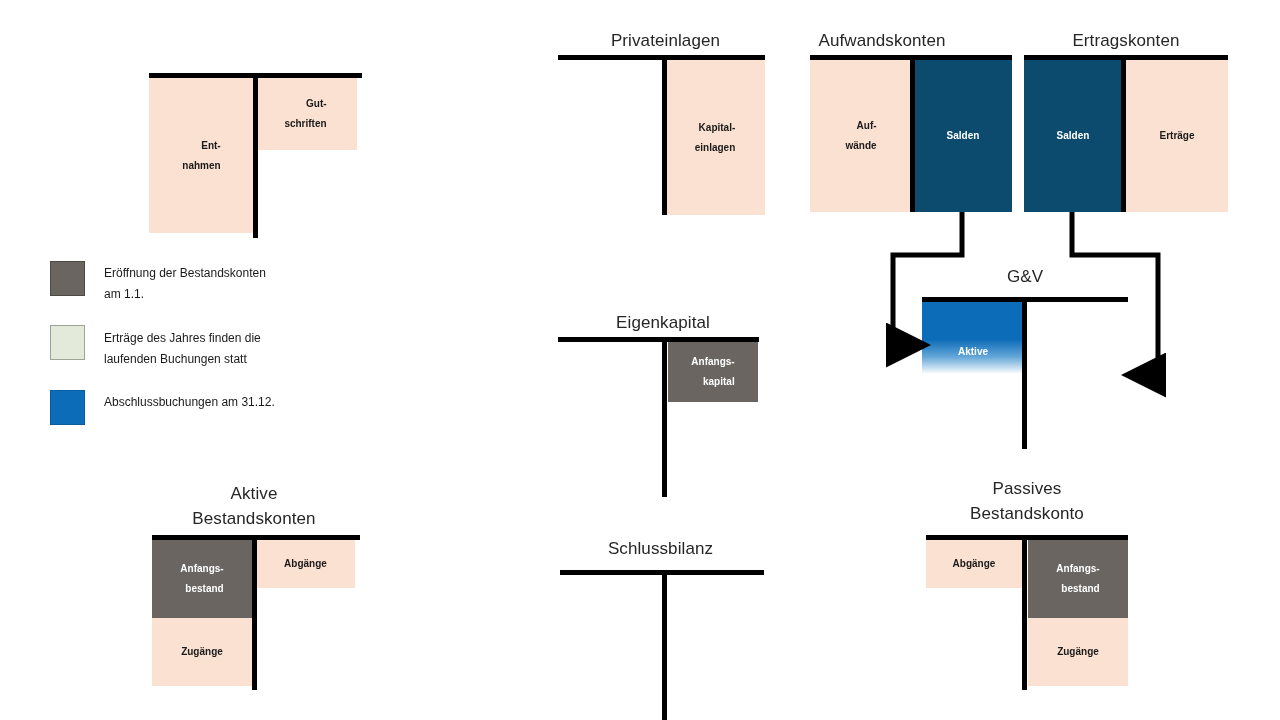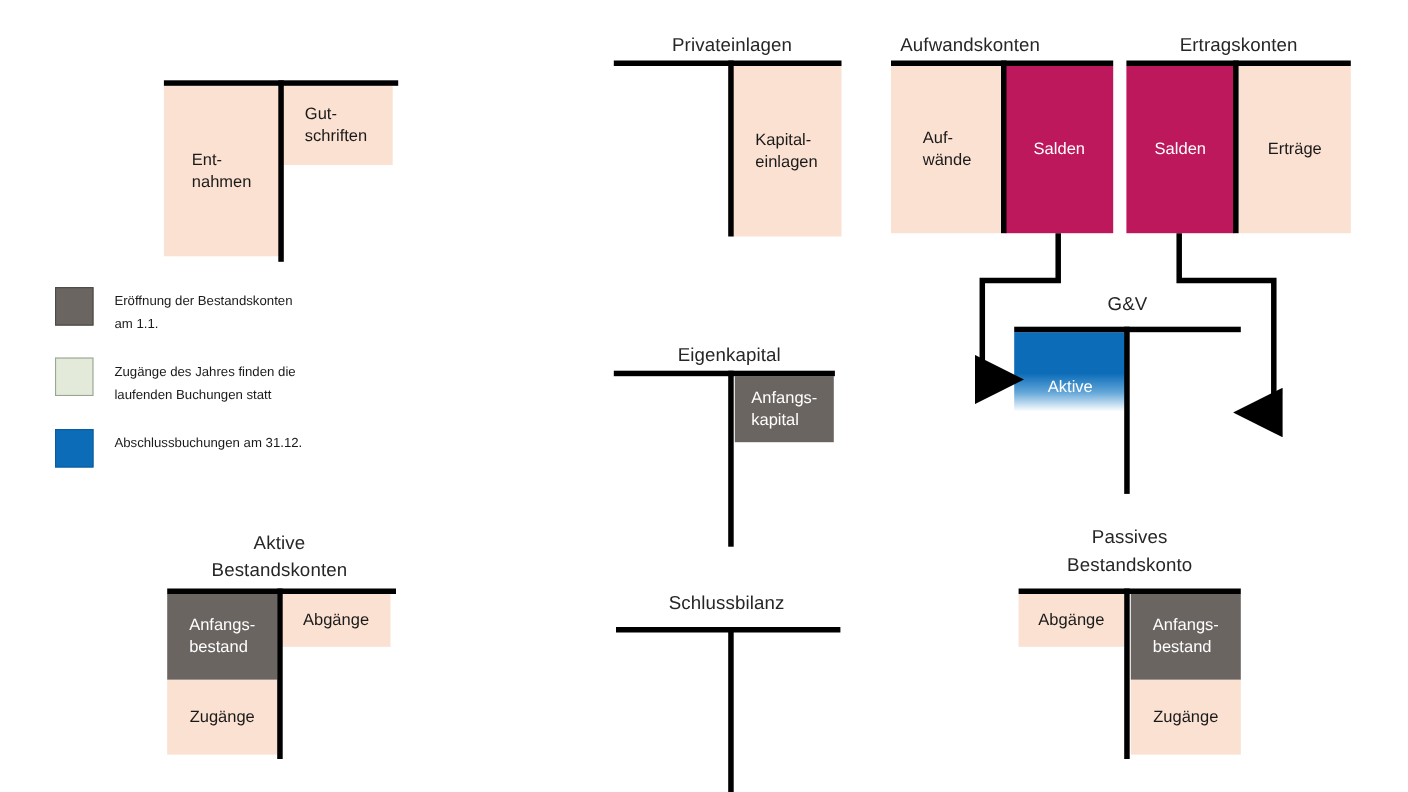--- a/index.html
+++ b/index.html
@@ -35,29 +35,30 @@
   .t-vbar {
     position: absolute;
     background: #000000;
     width: 5px;
   }
   .cell {
     position: absolute;
     display: flex;
     align-items: center;
     justify-content: center;
-    text-align: left;
-    font-size: 15px;
+    text-align: right;
+    font-size: 10px;
     line-height: 20px;
     white-space: pre-line;
     box-sizing: border-box;
+    font-weight: bold;
   }
   .cell.peach   { background: #fbe1d2; color: #1a1a1a; }
   .cell.gray    { background: #6b6561; color: #ffffff; }
-  .cell.blue    { background: #be185d; color: #ffffff; }
+  .cell.blue    { background: #0c4a6e; color: #ffffff; }
   .cell.gradblue {
     background: linear-gradient(to bottom, #0c6cb8 0%, #0c6cb8 52%, #63a6d8 76%, #ffffff 100%);
     color: #ffffff;
   }
 
   
   .legend-swatch {
     position: absolute;
     width: 35px;
     height: 35px;
@@ -159,19 +160,19 @@
     <path d="M962,212 L962,255 L893,255 L893,345 L916,345" fill="none" stroke="#000000" stroke-width="5" marker-end="url(#arrowR)"></path>
 
     <path d="M1072,212 L1072,255 L1158,255 L1158,375 L1136,375" fill="none" stroke="#000000" stroke-width="5" marker-end="url(#arrowR)"></path>
   </svg>
 
   <div class="legend-swatch gray" style="left:50px; top:261px;"></div>
   <div class="legend-text" style="left:104px; top:263px; width:300px;">Eröffnung der Bestandskonten
 am 1.1.</div>
 
   <div class="legend-swatch green" style="left:50px; top:325px;"></div>
-  <div class="legend-text" style="left:104px; top:328px; width:310px;">Zugänge des Jahres finden die
+  <div class="legend-text" style="left:104px; top:328px; width:310px;">Erträge des Jahres finden die
 laufenden Buchungen statt</div>
 
   <div class="legend-swatch blue" style="left:50px; top:390px;"></div>
   <div class="legend-text" style="left:104px; top:392px; width:320px;">Abschlussbuchungen am 31.12.</div>
 
 </div>
 
 </body></html>

